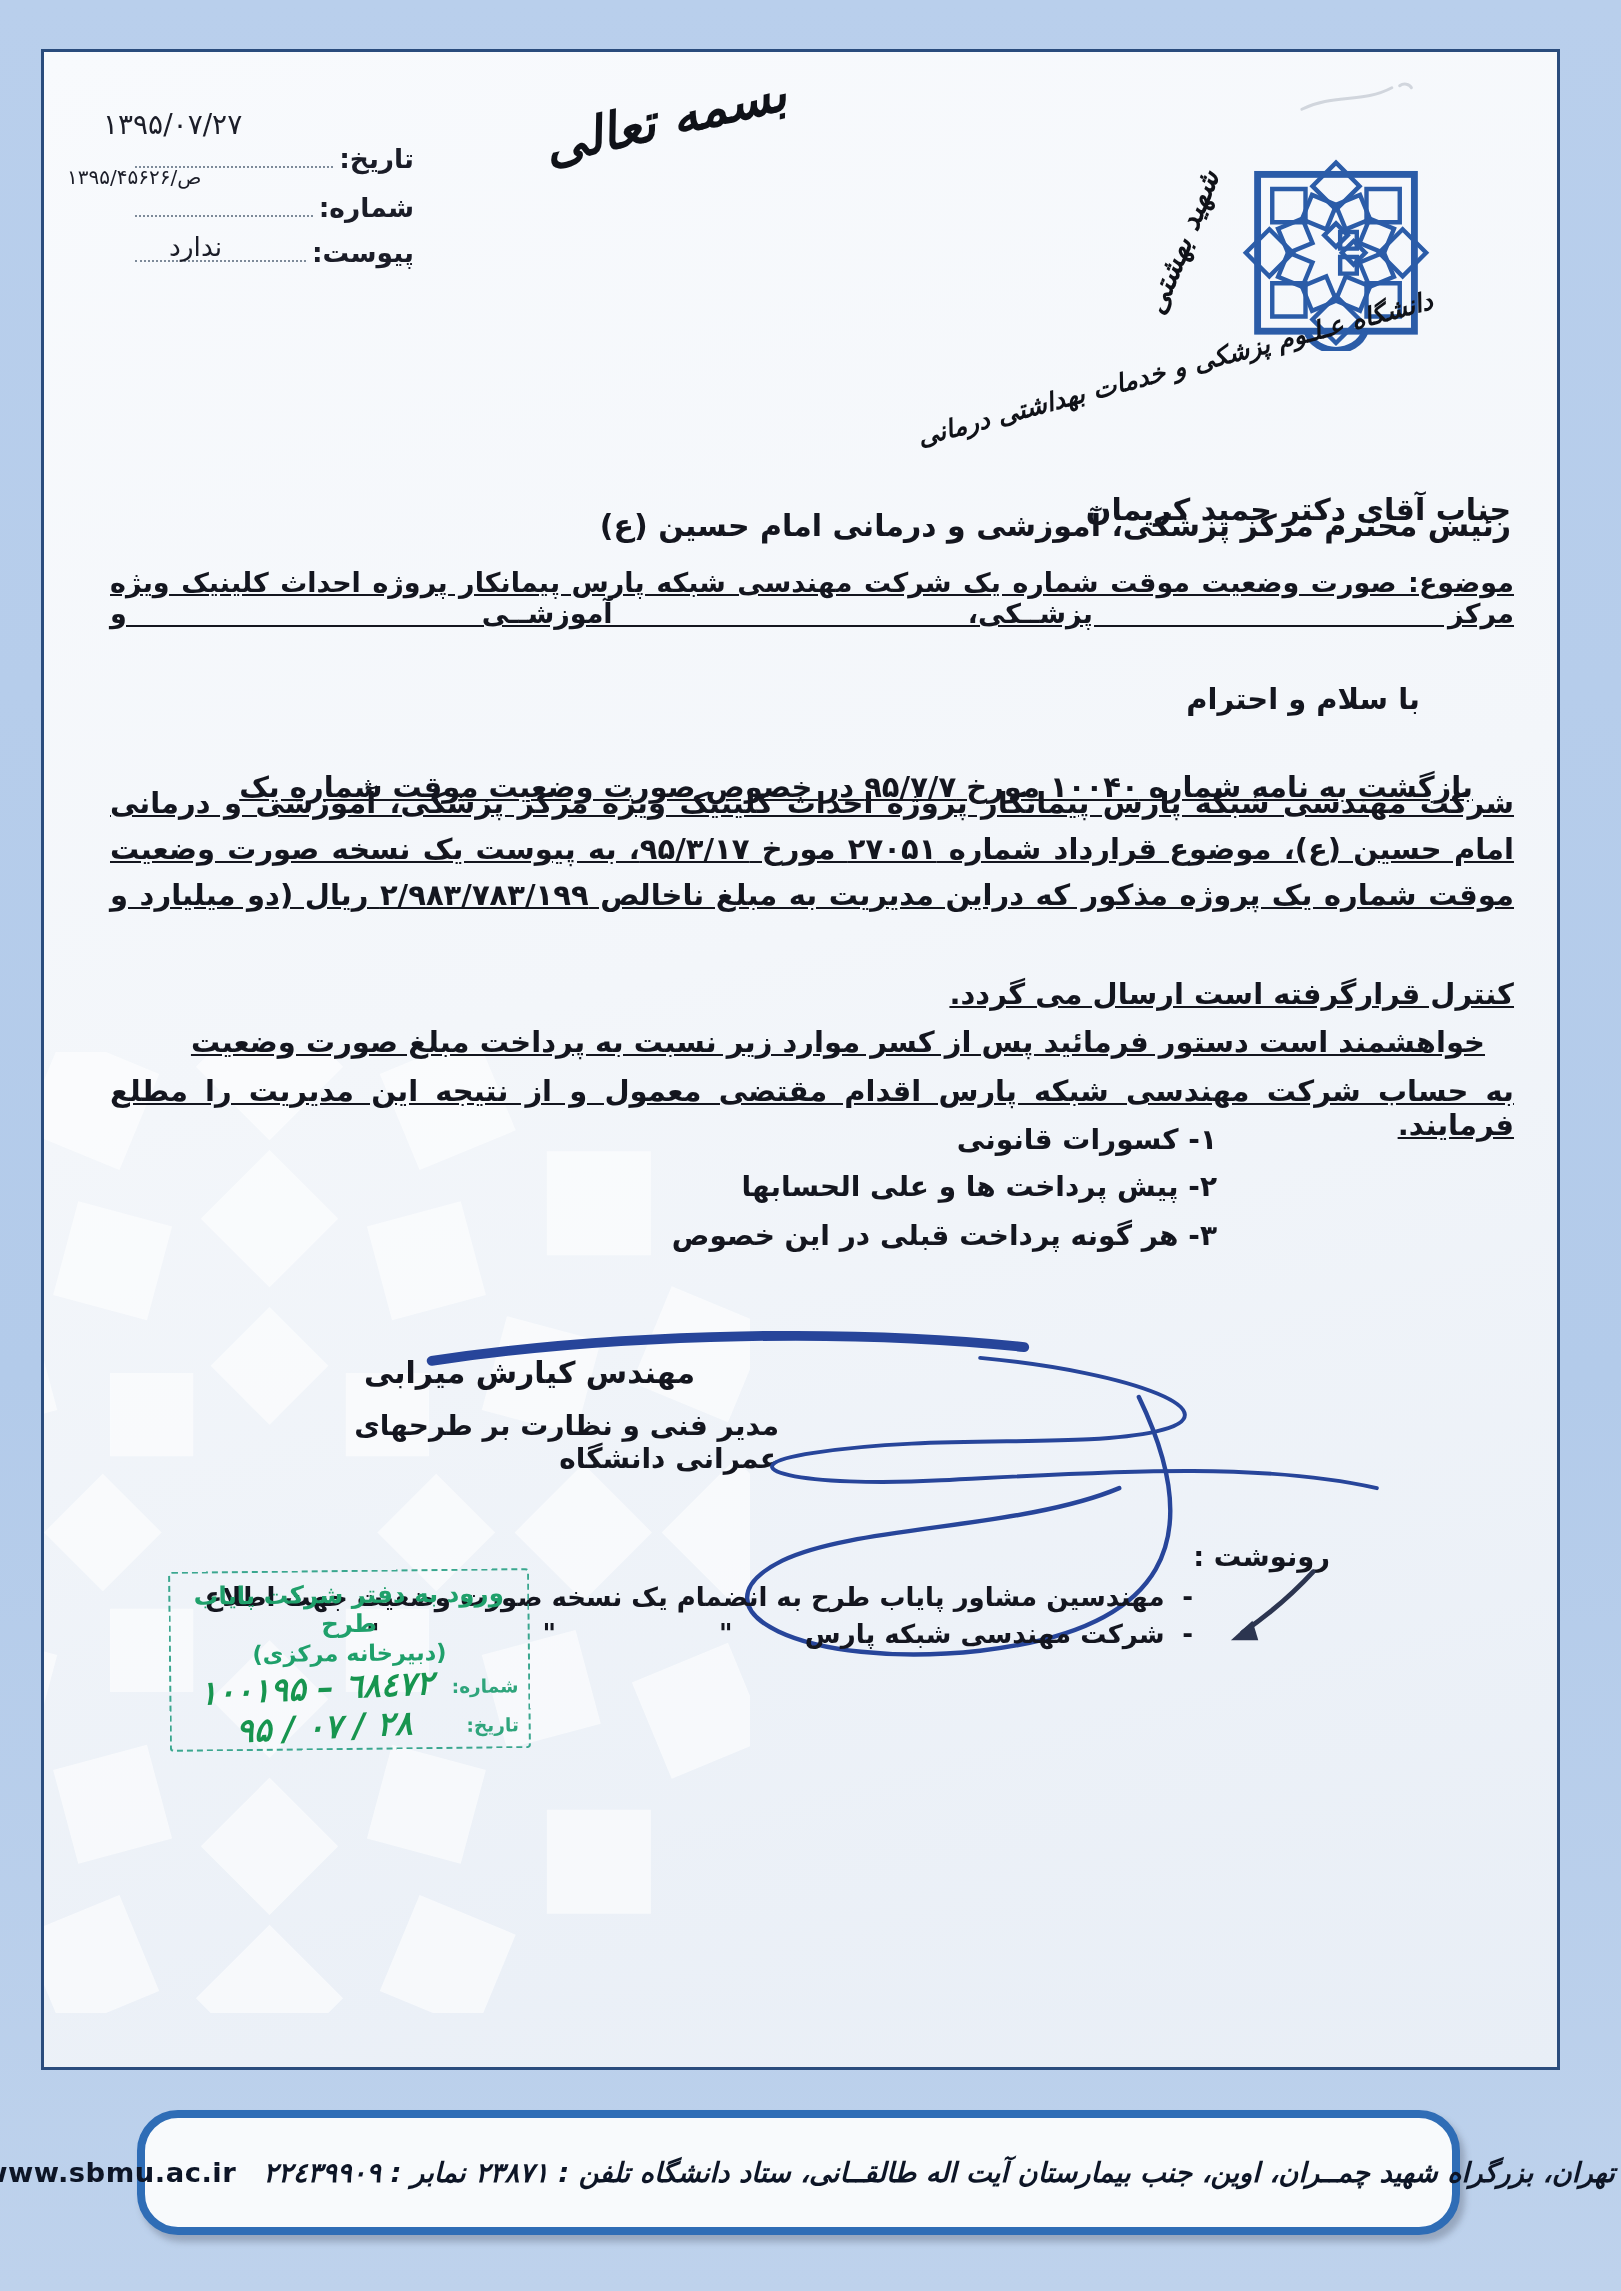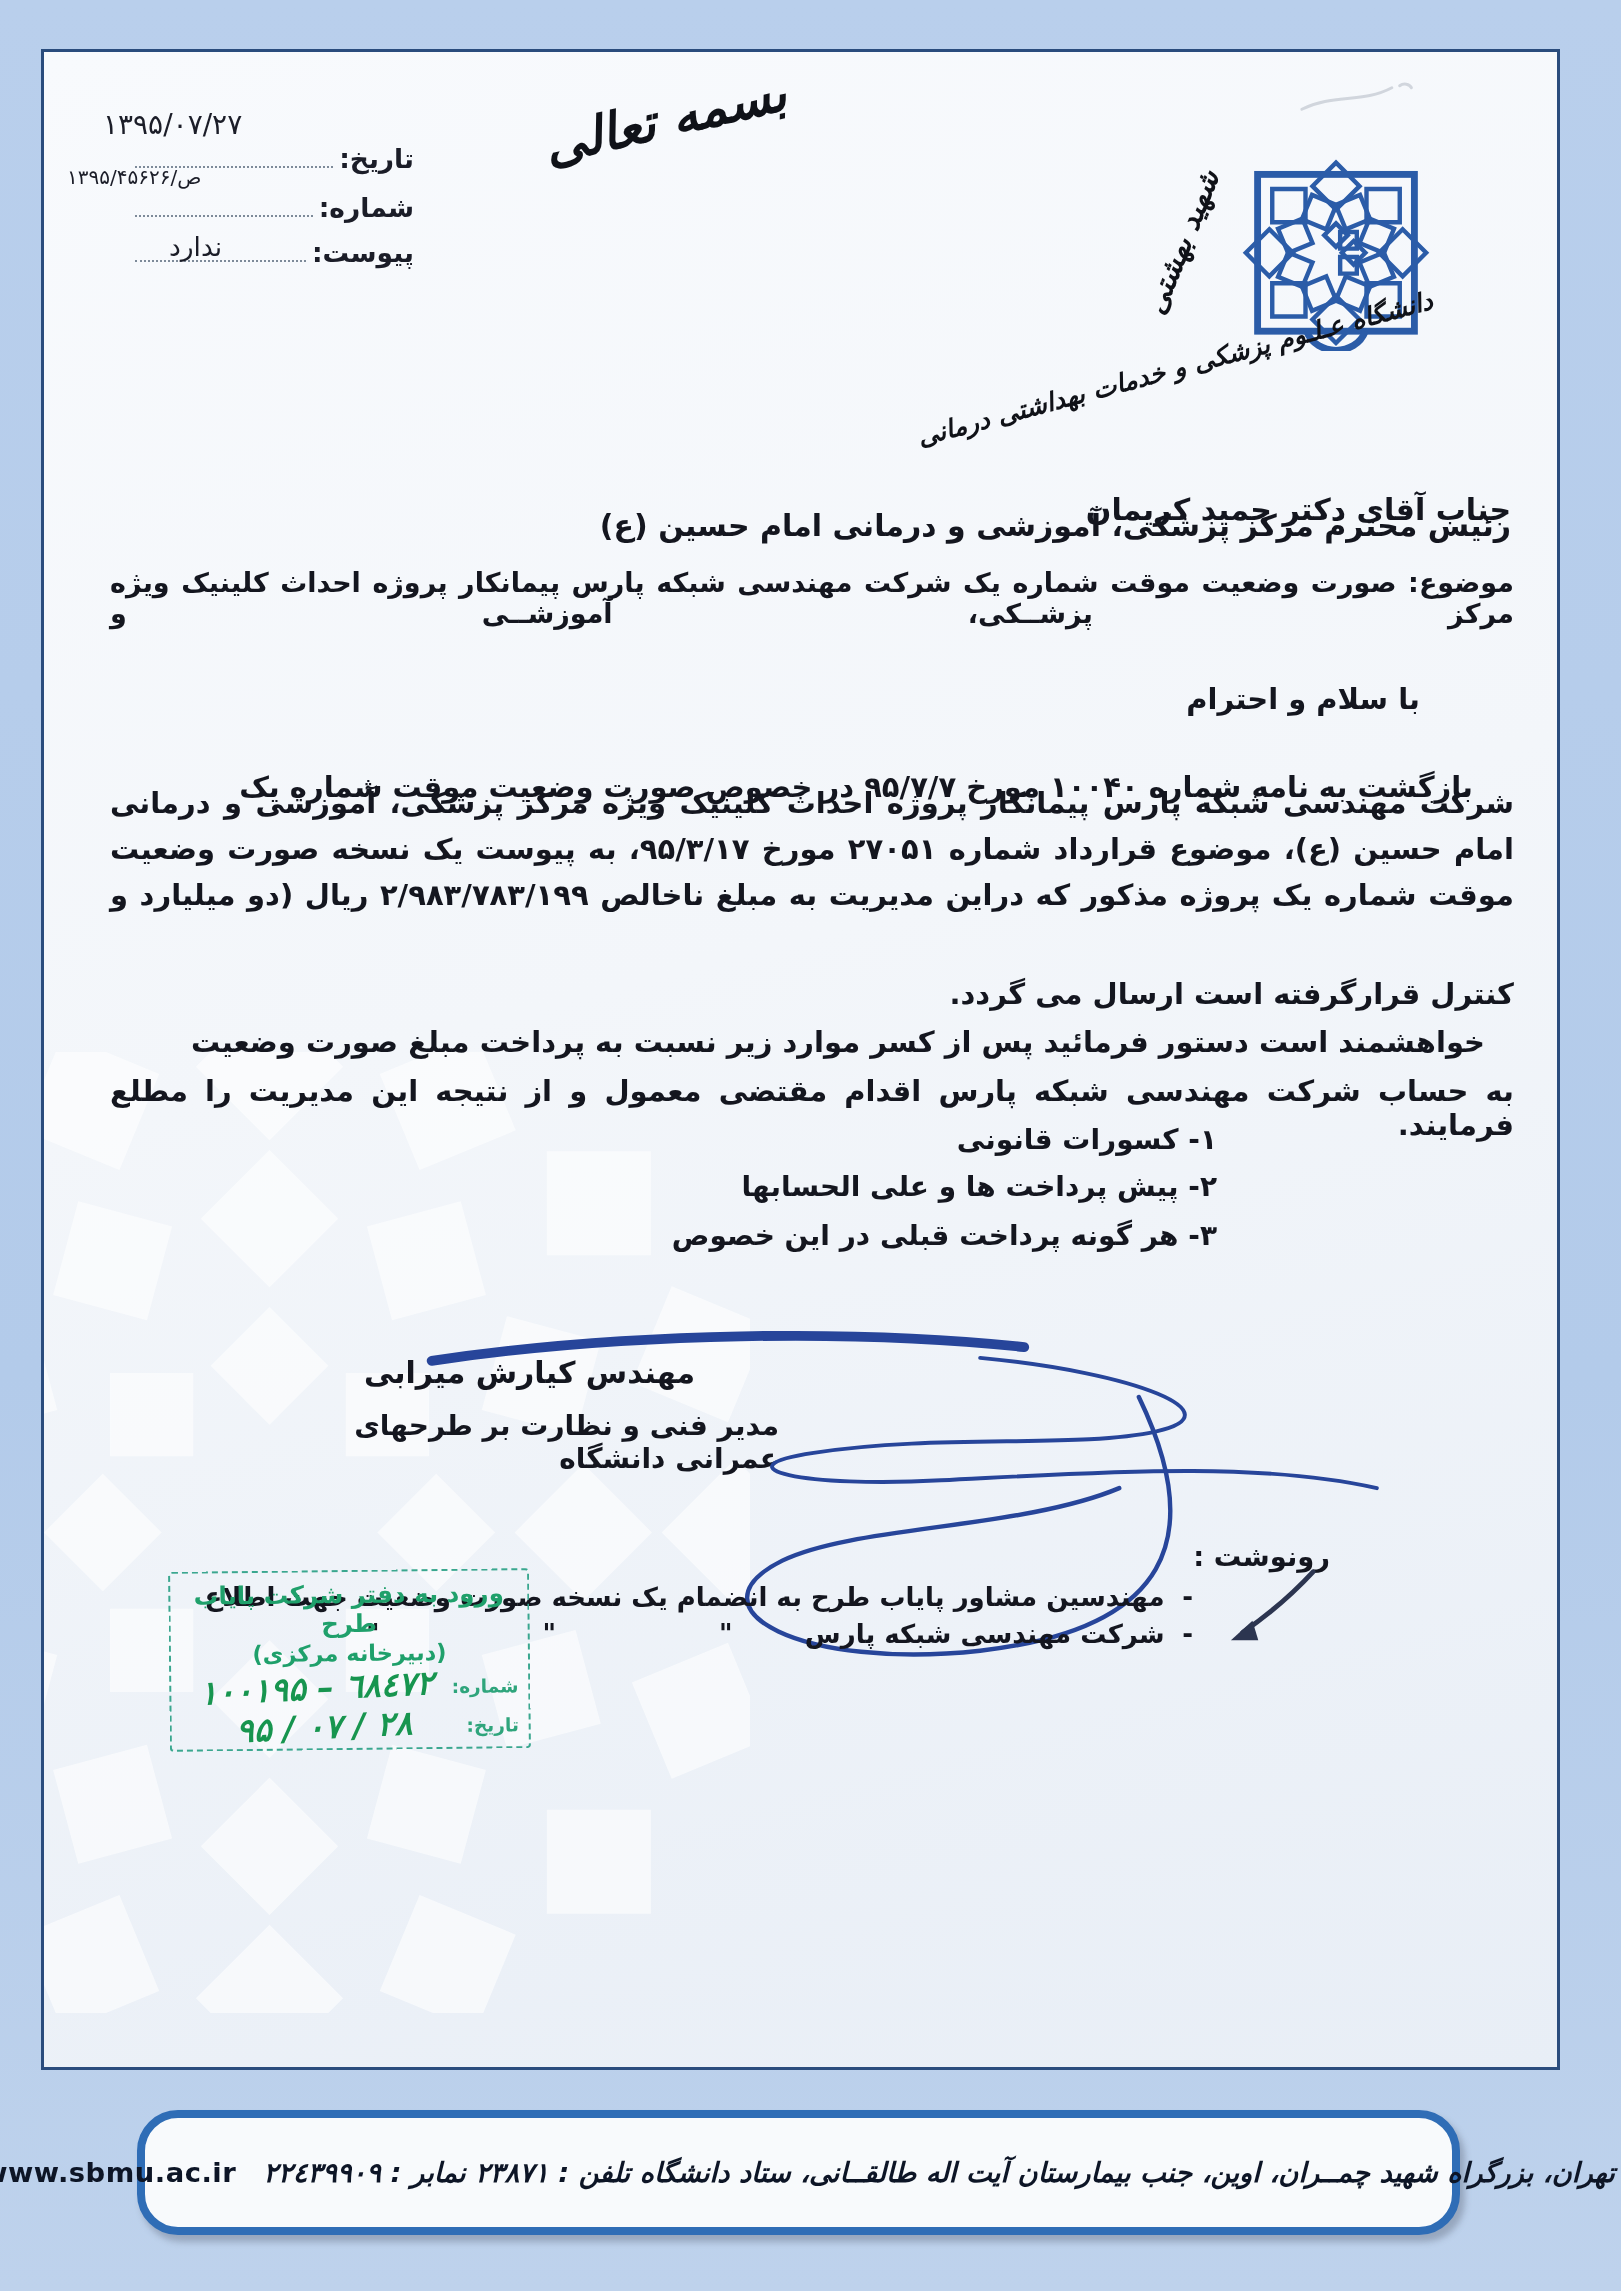--- a/index.html
+++ b/index.html
@@ -9,21 +9,21 @@
   .abs{position:absolute;}
   .fa{direction:rtl;unicode-bidi:embed;}
   .b{font-weight:bold;color:#14161f;}
   
   .meta-row{position:absolute;display:flex;direction:rtl;align-items:flex-end;width:279px;}
   .meta-row .lbl{font-weight:bold;font-size:26.5px;color:#1b1d28;white-space:nowrap;}
   .meta-row .dots{flex:1;border-bottom:2px dotted #7d8a99;margin:0 5.9px 5.9px 0;height:1px;}
   .hand{position:absolute;font-weight:normal;color:#1b1d28;direction:ltr;text-align:center;}
   .bismillah{position:absolute;left:459px;top:90px;width:412px;transform:rotate(-13deg);font-size:51px;font-weight:bold;font-style:italic;color:#101218;text-align:center;}
   .calli{position:absolute;font-weight:bold;font-style:italic;color:#101218;white-space:nowrap;}
-  .tline{position:absolute;left:110px;width:1404px;direction:rtl;font-weight:bold;color:#14161f;font-size:29px;}
+  .tline{position:absolute;left:110px;width:1404px;direction:rtl;font-weight:bold;color:#14161f;font-size:29px;text-decoration:underline;}
   .just{text-align:justify;text-align-last:justify;}
   .tr{text-align:right;}
   .stamp{position:absolute;left:169px;top:1570px;width:361px;height:180px;box-sizing:border-box;border:2.9px dashed #3aa78f;border-radius:3.9px;transform:rotate(-0.6deg);color:#1fa06b;padding:7.8px 9.8px 5.9px 9.8px;}
   .stamp .l1{text-align:center;font-size:24.5px;font-weight:bold;direction:rtl;}
   .stamp .l2{text-align:center;font-size:22.5px;font-weight:bold;direction:rtl;margin-top:2px;}
   .stamp-row{display:flex;direction:rtl;align-items:center;margin-top:2px;}
   .stamp-row .slbl{font-size:18.6px;font-weight:bold;color:#2fa57c;white-space:nowrap;}
   .stamp-row .sval{flex:1;direction:ltr;text-align:center;font-size:33px;font-weight:bold;color:#17954f;transform:rotate(-2deg);font-style:italic;}
   .footer-box{position:absolute;left:137px;top:2110px;width:1323px;height:125px;box-sizing:border-box;border:8.8px solid #2f6db6;border-radius:41px;background:#f8fafc;box-shadow:4.9px 6.9px 5.9px rgba(105,115,135,.45);display:flex;align-items:center;justify-content:center;}
   .footer-text{direction:rtl;font-size:27.4px;font-weight:bold;color:#0d1526;white-space:nowrap;}

